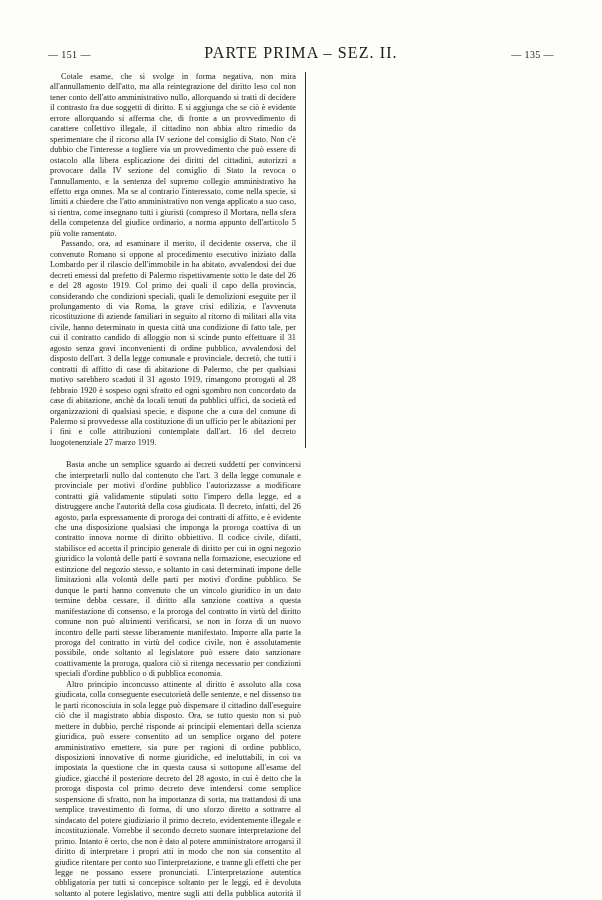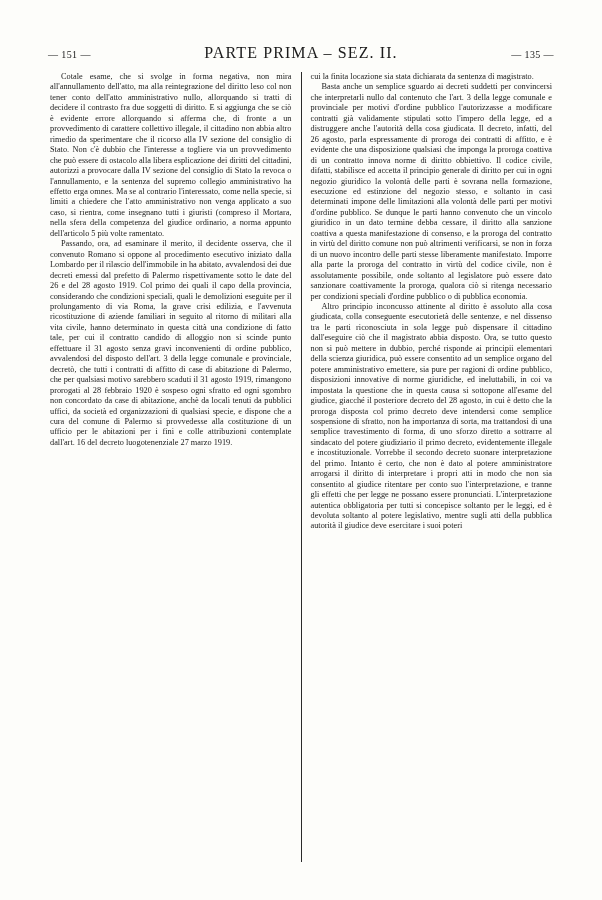--- a/index.html
+++ b/index.html
@@ -46,21 +46,22 @@
     text-transform: none;
     white-space: nowrap;
   }
   .columns {
     position: absolute;
     top: 72px;
     left: 46px;
     width: 510px;
     height: 790px;
     display: flex;
-    gap: 0px;
+    gap: 12px;
+    flex-direction: column;
   }
   .col {
     width: 246px;
     padding: 0 4px;
     font-size: 8.3px;
     line-height: 10.45px;
     text-align: justify;
     text-justify: inter-word;
     hyphens: auto;
     -webkit-hyphens: auto;
@@ -92,19 +93,18 @@
   </div>
 
   <div class="columns">
 
     <div class="col left">
       <p>Cotale esame, che si svolge in forma negativa, non mira all'annullamento dell'atto, ma alla reintegrazione del diritto leso col non tener conto dell'atto amministrativo nullo, allorquando si tratti di decidere il contrasto fra due soggetti di diritto. E si aggiunga che se ciò è evidente errore allorquando si afferma che, di fronte a un provvedimento di carattere collettivo illegale, il cittadino non abbia altro rimedio da sperimentare che il ricorso alla IV sezione del consiglio di Stato. Non c'è dubbio che l'interesse a togliere via un provvedimento che può essere di ostacolo alla libera esplicazione dei diritti del cittadini, autorizzi a provocare dalla IV sezione del consiglio di Stato la revoca o l'annullamento, e la sentenza del supremo collegio amministrativo ha effetto erga omnes. Ma se al contrario l'interessato, come nella specie, si limiti a chiedere che l'atto amministrativo non venga applicato a suo caso, si rientra, come insegnano tutti i giuristi (compreso il Mortara, nella sfera della competenza del giudice ordinario, a norma appunto dell'articolo 5 più volte ramentato.</p>
       <p>Passando, ora, ad esaminare il merito, il decidente osserva, che il convenuto Romano si oppone al procedimento esecutivo iniziato dalla Lombardo per il rilascio dell'immobile in ha abitato, avvalendosi dei due decreti emessi dal prefetto di Palermo rispettivamente sotto le date del 26 e del 28 agosto 1919. Col primo dei quali il capo della provincia, considerando che condizioni speciali, quali le demolizioni eseguite per il prolungamento di via Roma, la grave crisi edilizia, e l'avvenuta ricostituzione di aziende familiari in seguito al ritorno di militari alla vita civile, hanno determinato in questa città una condizione di fatto tale, per cui il contratto candido di alloggio non si scinde punto effettuare il 31 agosto senza gravi inconvenienti di ordine pubblico, avvalendosi del disposto dell'art. 3 della legge comunale e provinciale, decretò, che tutti i contratti di affitto di case di abitazione di Palermo, che per qualsiasi motivo sarebbero scaduti il 31 agosto 1919, rimangono prorogati al 28 febbraio 1920 è sospeso ogni sfratto ed ogni sgombro non concordato da case di abitazione, anchè da locali tenuti da pubblici uffici, da società ed organizzazioni di qualsiasi specie, e dispone che a cura del comune di Palermo si provvedesse alla costituzione di un ufficio per le abitazioni per i fini e colle attribuzioni contemplate dall'art. 16 del decreto luogotenenziale 27 marzo 1919.</p>
     </div>
 
     <div class="col right">
-      <p class="noindent">cui la finita locazione sia stata dichiarata da sentenza di magistrato.</p>
       <p>Basta anche un semplice sguardo ai decreti suddetti per convincersi che interpretarli nullo dal contenuto che l'art. 3 della legge comunale e provinciale per motivi d'ordine pubblico l'autorizzasse a modificare contratti già validamente stipulati sotto l'impero della legge, ed a distruggere anche l'autorità della cosa giudicata. Il decreto, infatti, del 26 agosto, parla espressamente di proroga dei contratti di affitto, e è evidente che una disposizione qualsiasi che imponga la proroga coattiva di un contratto innova norme di diritto obbiettivo. Il codice civile, difatti, stabilisce ed accetta il principio generale di diritto per cui in ogni negozio giuridico la volontà delle parti è sovrana nella formazione, esecuzione ed estinzione del negozio stesso, e soltanto in casi determinati impone delle limitazioni alla volontà delle parti per motivi d'ordine pubblico. Se dunque le parti hanno convenuto che un vincolo giuridico in un dato termine debba cessare, il diritto alla sanzione coattiva a questa manifestazione di consenso, e la proroga del contratto in virtù del diritto comune non può altrimenti verificarsi, se non in forza di un nuovo incontro delle parti stesse liberamente manifestato. Imporre alla parte la proroga del contratto in virtù del codice civile, non è assolutamente possibile, onde soltanto al legislatore può essere dato sanzionare coattivamente la proroga, qualora ciò si ritenga necessario per condizioni speciali d'ordine pubblico o di pubblica economia.</p>
       <p>Altro principio inconcusso attinente al diritto è assoluto alla cosa giudicata, colla conseguente esecutorietà delle sentenze, e nel dissenso tra le parti riconosciuta in sola legge può dispensare il cittadino dall'eseguire ciò che il magistrato abbia disposto. Ora, se tutto questo non si può mettere in dubbio, perché risponde ai principii elementari della scienza giuridica, può essere consentito ad un semplice organo del potere amministrativo emettere, sia pure per ragioni di ordine pubblico, disposizioni innovative di norme giuridiche, ed ineluttabili, in coi va impostata la questione che in questa causa si sottopone all'esame del giudice, giacché il posteriore decreto del 28 agosto, in cui è detto che la proroga disposta col primo decreto deve intendersi come semplice sospensione di sfratto, non ha importanza di sorta, ma trattandosi di una semplice travestimento di forma, di uno sforzo diretto a sottrarre al sindacato del potere giudiziario il primo decreto, evidentemente illegale e incostituzionale. Vorrebbe il secondo decreto suonare interpretazione del primo. Intanto è certo, che non è dato al potere amministratore arrogarsi il diritto di interpretare i propri atti in modo che non sia consentito al giudice ritentare per conto suo l'interpretazione, e tranne gli effetti che per legge ne possano essere pronunciati. L'interpretazione autentica obbligatoria per tutti si concepisce soltanto per le leggi, ed è devoluta soltanto al potere legislativo, mentre sugli atti della pubblica autorità il giudice deve esercitare i suoi poteri</p>
     </div>
 
   </div>
 </div>
 
 </body></html>

